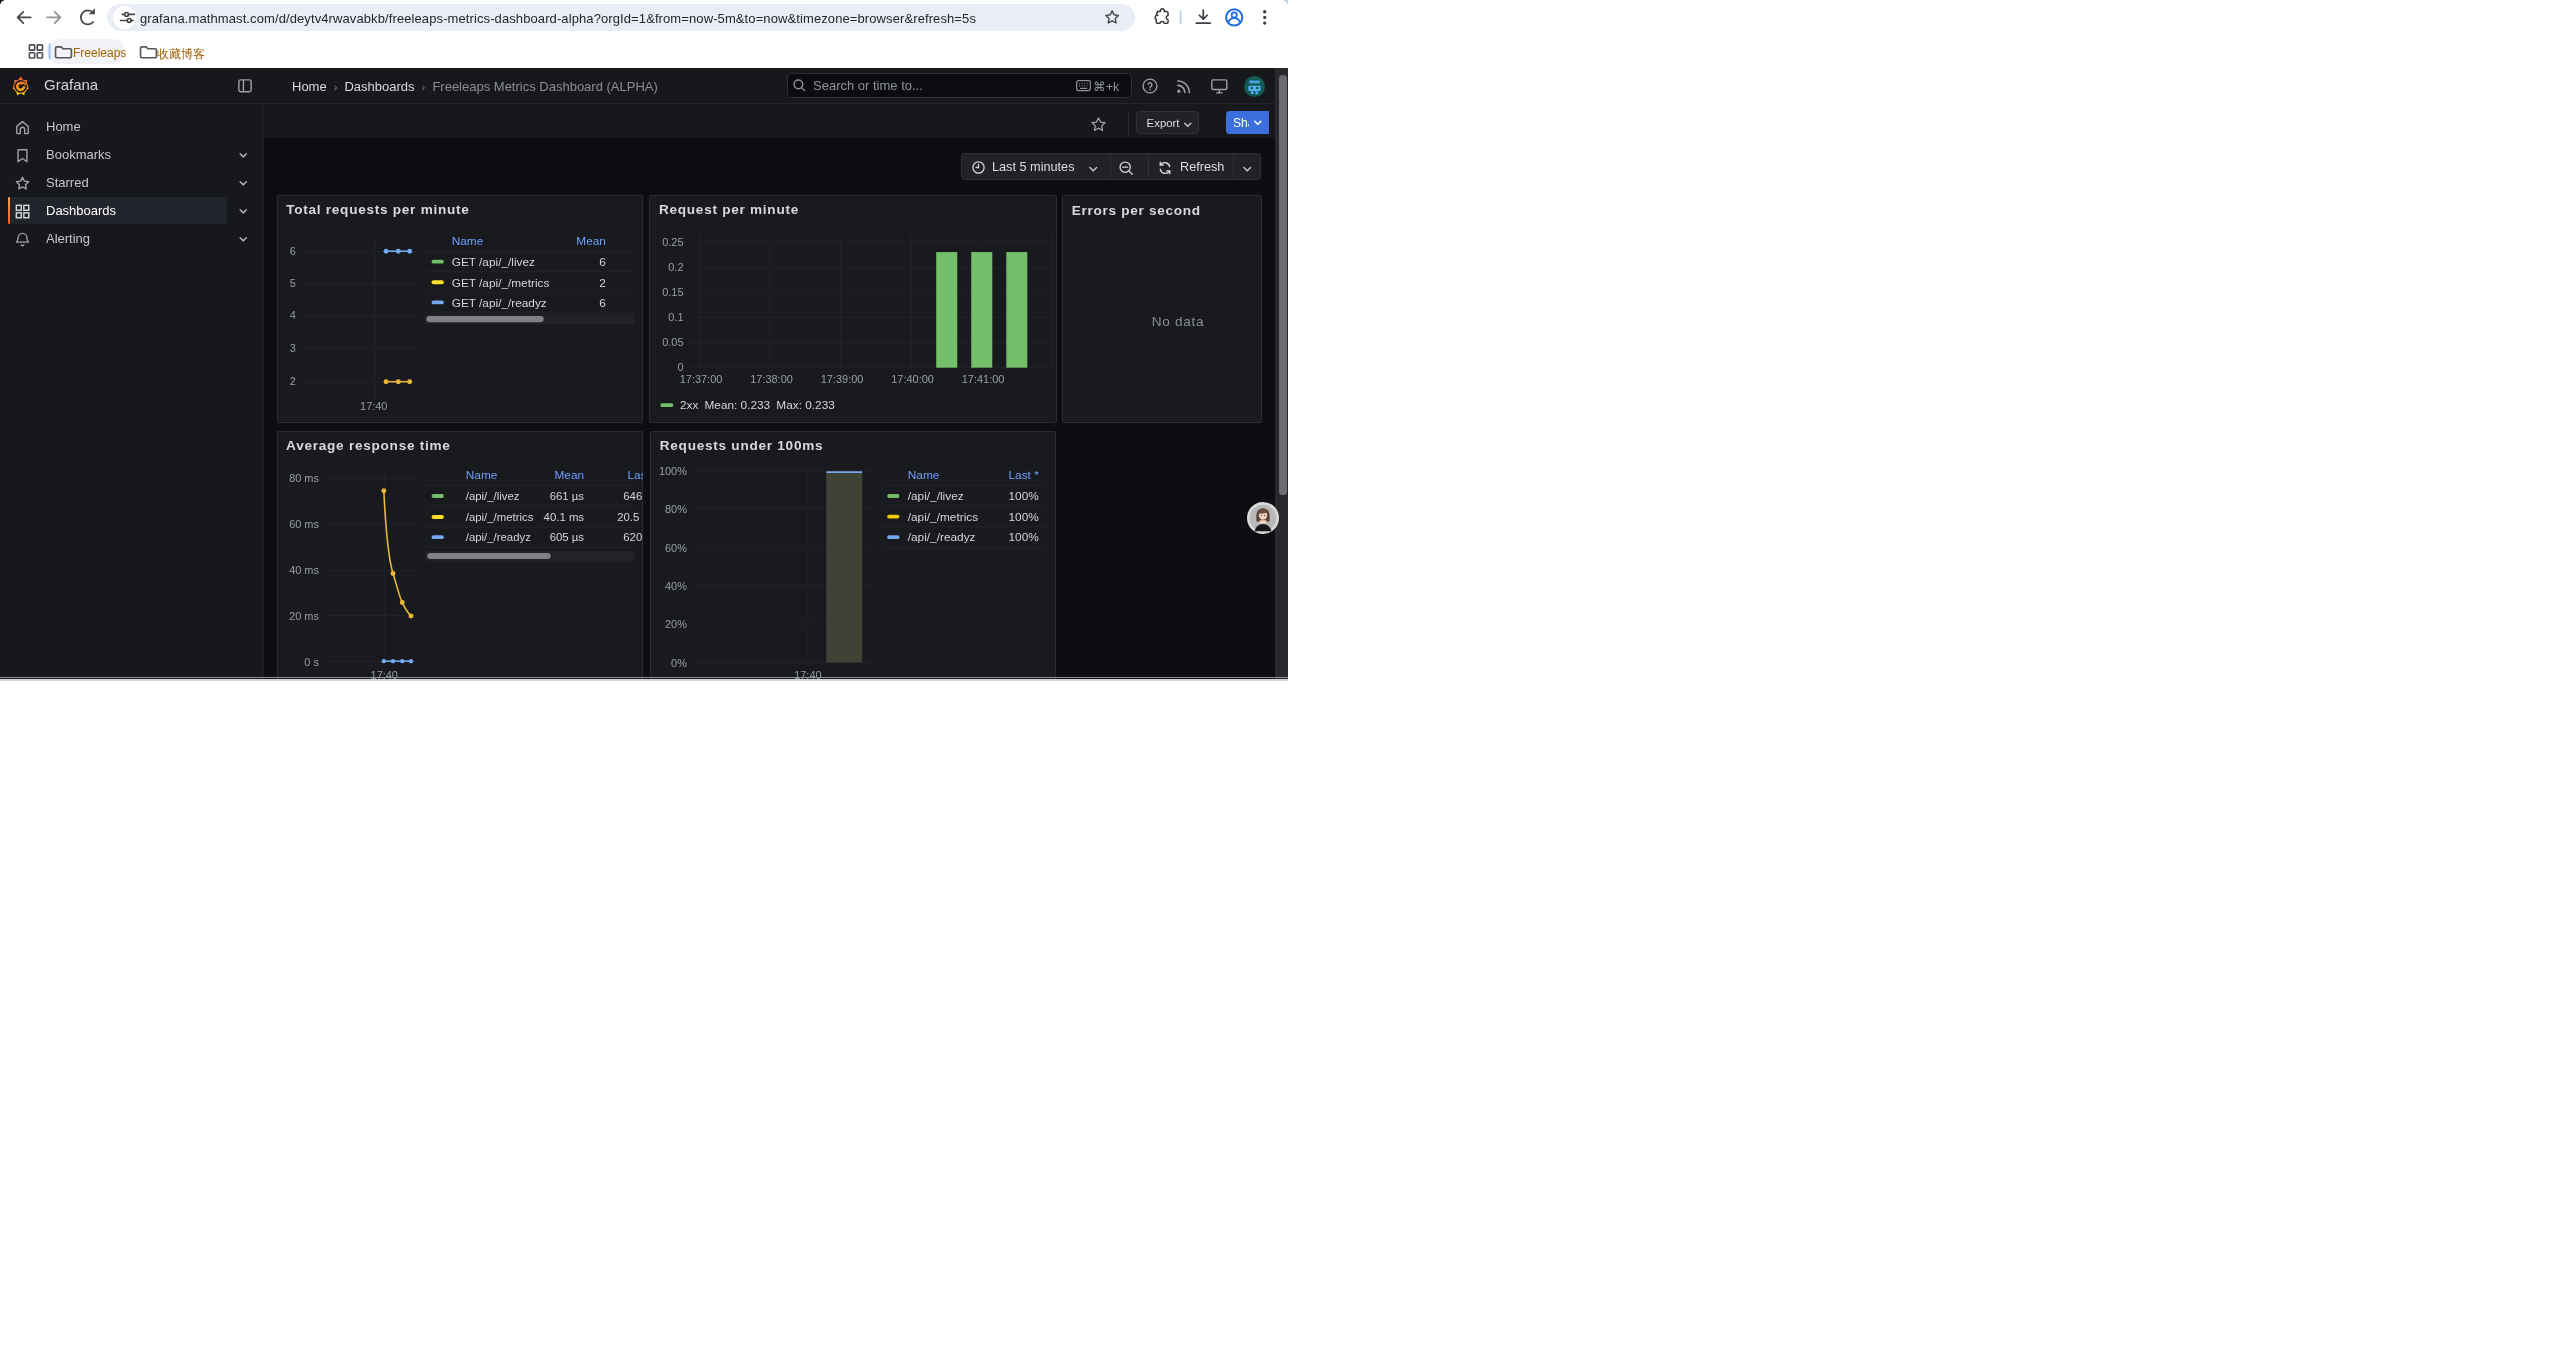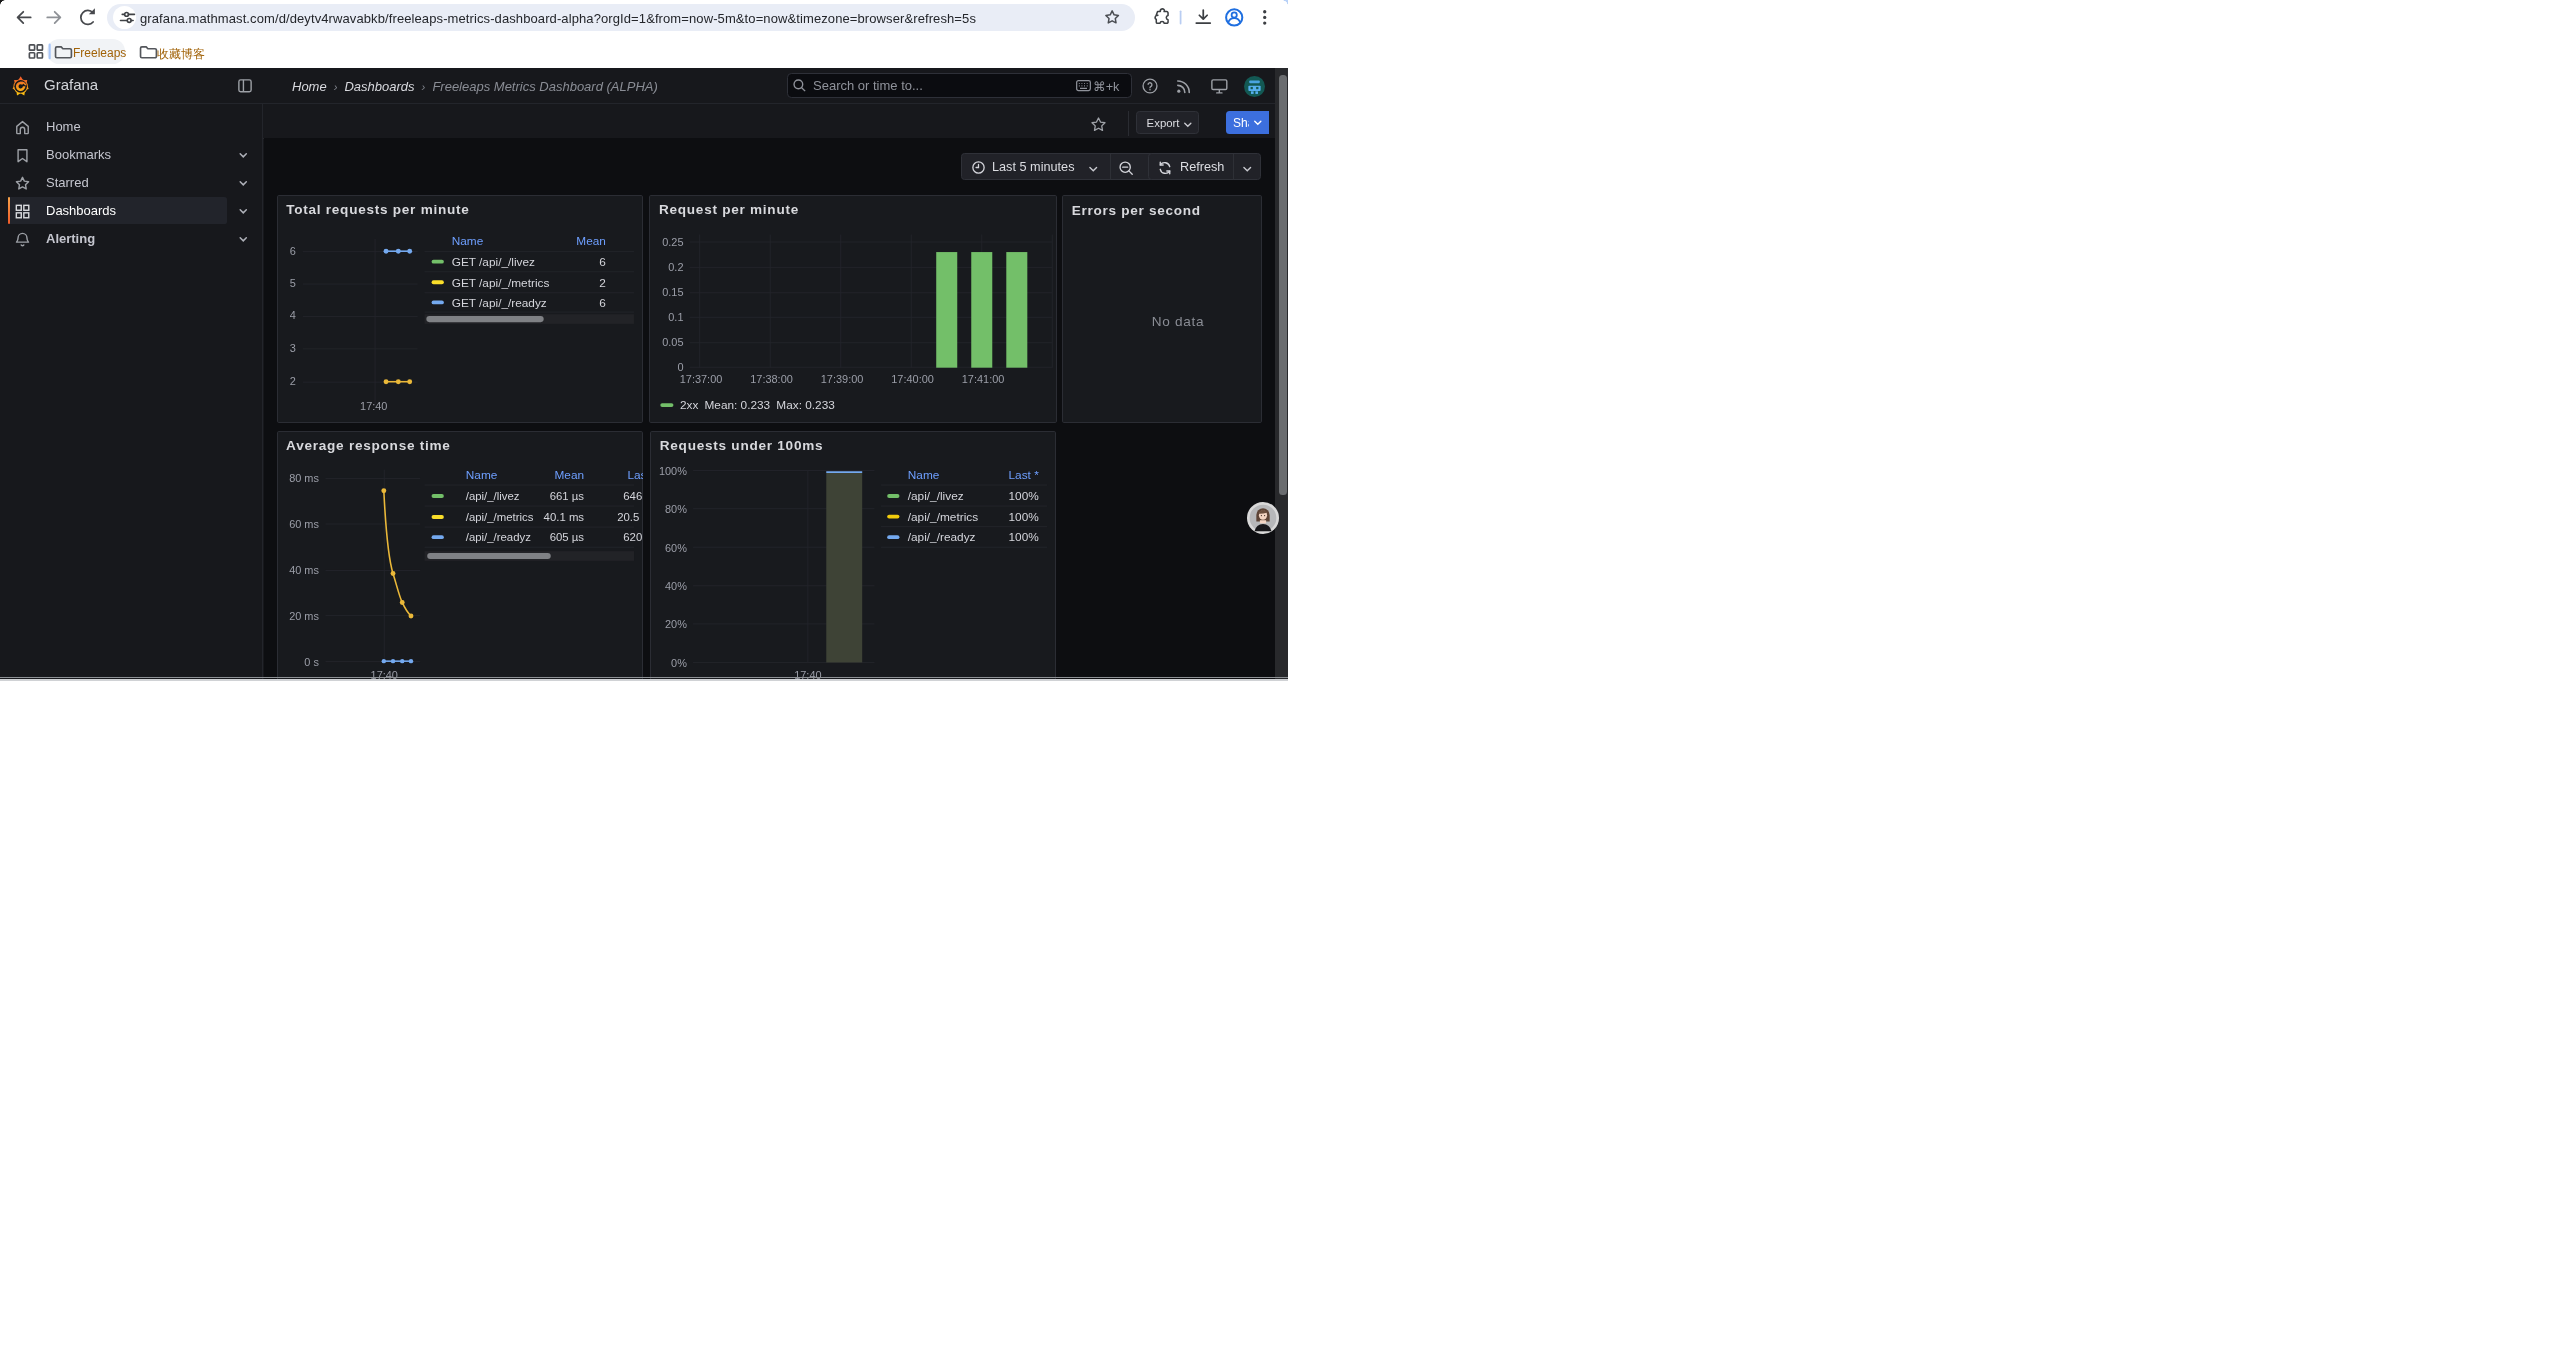--- a/index.html
+++ b/index.html
@@ -126,21 +126,21 @@
         <circle cx="11.2" cy="13.9" r="7.3" fill="#17181c"></circle>
         <path d="M14.03 11.07 A4 4 0 1 0 15.2 13.9" stroke="url(#glogo)" stroke-width="3" fill="none"></path>
         <path d="M13.1 9.2 A6.3 6.3 0 0 1 17.2 12.6" stroke="url(#glogo)" stroke-width="1.8" fill="none"></path>
         <circle cx="11.2" cy="13.9" r="1.7" fill="#17181c"></circle>
       </svg>
       <div class="abs" style="left:44px;top:8.3px;font-size:15px;font-weight:500;color:#d3d5da;">Grafana</div>
       <svg class="abs" style="left:238px;top:10.5px;" width="14" height="14" fill="none" stroke="#9da0a6" stroke-width="1.6" viewBox="0 0 16 16">
         <rect x="1" y="1" width="14" height="13.5" rx="2"></rect>
         <path d="M6.2 1 v13.5"></path>
       </svg>
-      <div class="abs" style="left:292px;top:9.6px;font-style:italic;"><span class="crumb">Home</span><span class="crumbsep">›</span><span class="crumb">Dashboards</span><span class="crumbsep">›</span><span class="crumb last">Freeleaps Metrics Dashboard (ALPHA)</span></div>
+      <div class="abs" style="left:292px;top:9.6px;"><span class="crumb">Home</span><span class="crumbsep">›</span><span class="crumb">Dashboards</span><span class="crumbsep">›</span><span class="crumb last">Freeleaps Metrics Dashboard (ALPHA)</span></div>
       <div id="searchbox" class="abs"></div>
       <svg class="abs" style="left:793px;top:11.2px;" width="13" height="13" fill="none" stroke="#8f929a" stroke-width="1.6" viewBox="0 0 15 15">
         <circle cx="6.2" cy="6.2" r="5"></circle>
         <path d="M10 10 L14 14"></path>
       </svg>
       <div class="abs" style="left:813px;top:10.4px;font-size:13px;color:#8f929a;">Search or time to...</div>
       <svg class="abs" style="left:1076px;top:12.3px;" width="15" height="11.4" fill="none" stroke="#8f929a" stroke-width="1.4" viewBox="0 0 17 13">
         <rect x="0.7" y="0.7" width="15.6" height="11.4" rx="2"></rect>
         <path d="M3.2 4 h1 M6.2 4 h1 M9.2 4 h1 M12.2 4 h1 M3.2 6.8 h1 M6.2 6.8 h1 M9.2 6.8 h1 M12.2 6.8 h1 M4.5 9.6 h8"></path>
       </svg>
@@ -200,21 +200,21 @@
           <rect x="1.5" y="1.5" width="5.6" height="5.6"></rect>
           <rect x="10" y="1.5" width="5.6" height="5.6"></rect>
           <rect x="1.5" y="10" width="5.6" height="5.6"></rect>
           <rect x="10" y="10" width="5.6" height="5.6"></rect>
         </svg>
         <span class="lbl" style="color:#ffffff;">Dashboards</span>
         <svg class="chev" width="10.5" height="10.5" fill="none" stroke="#aeb0b8" stroke-width="1.7" stroke-linecap="round" viewBox="0 0 12 12">
           <path d="M2.5 4.2 L6 7.8 L9.5 4.2"></path>
         </svg>
       </div>
-      <div class="navitem" style="top:121px;font-weight:bold;">
+      <div class="navitem" style="top:121px;">
         <svg class="icon" width="15" height="15" fill="none" stroke="#9da0a6" stroke-width="1.6" stroke-linejoin="round" viewBox="0 0 17 17">
           <path d="M8.5 1.6 a5 5 0 0 1 5 5 c0 2.6 0.9 4 1.8 4.9 H1.7 c0.9 -0.9 1.8 -2.3 1.8 -4.9 a5 5 0 0 1 5 -5 Z M6.7 14.2 a1.9 1.9 0 0 0 3.6 0"></path>
         </svg>
         <span class="lbl">Alerting</span>
         <svg class="chev" width="10.5" height="10.5" fill="none" stroke="#aeb0b8" stroke-width="1.7" stroke-linecap="round" viewBox="0 0 12 12">
           <path d="M2.5 4.2 L6 7.8 L9.5 4.2"></path>
         </svg>
       </div>
     </div>
     <div id="toolbar-content" class="abs" style="left:263px;top:36px;width:1025px;height:39px;">

